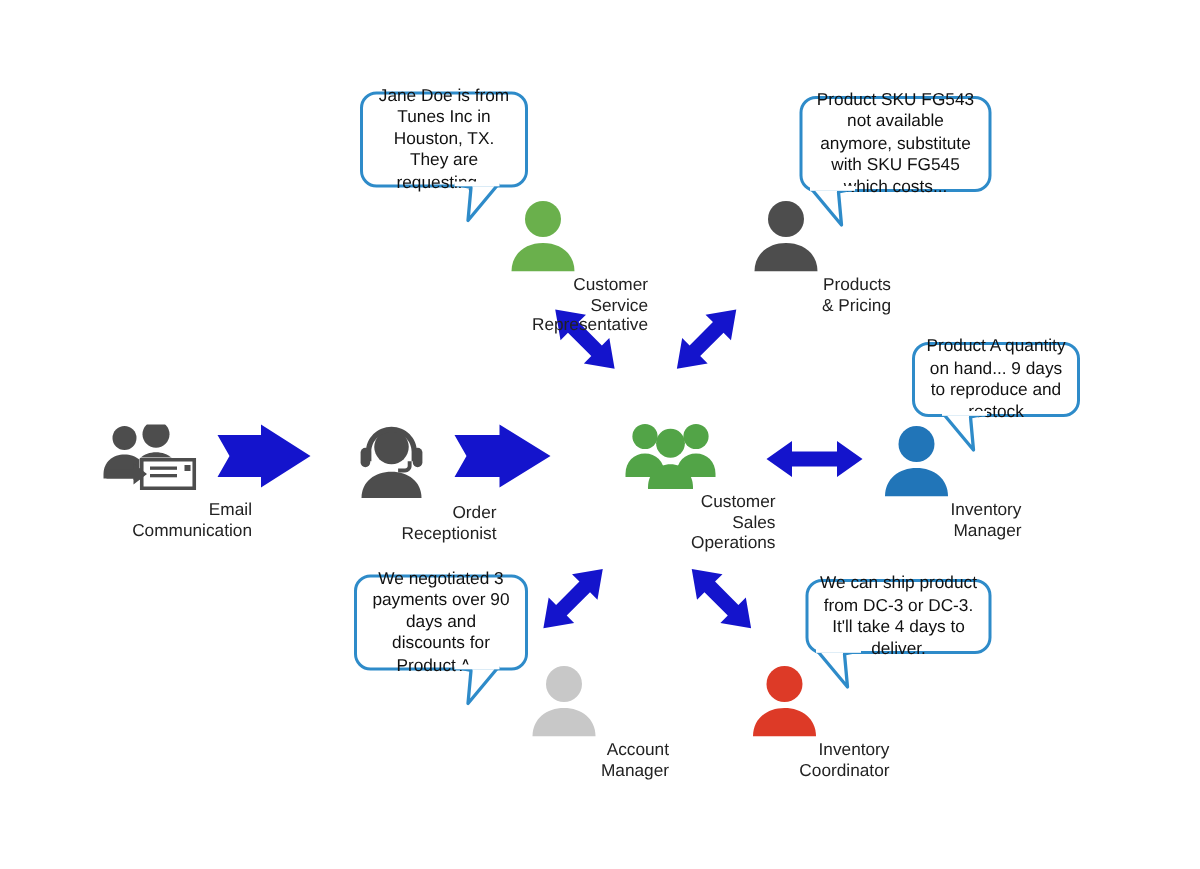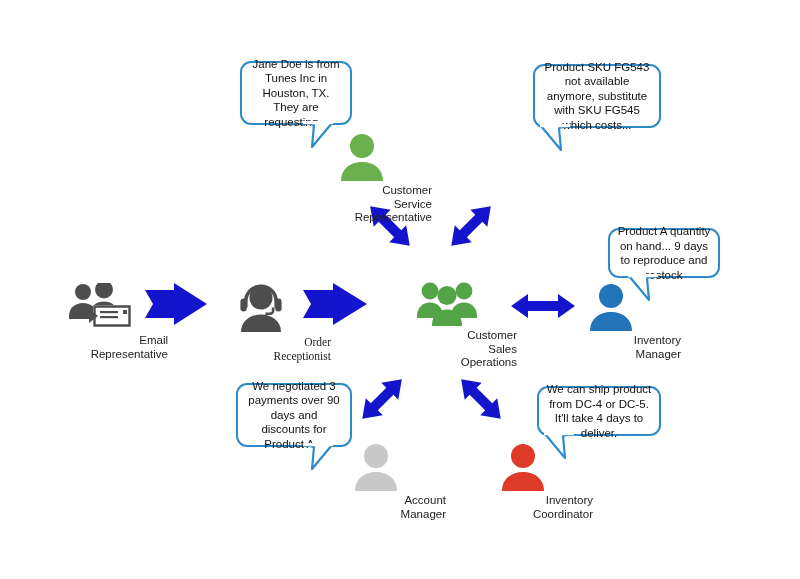--- a/index.html
+++ b/index.html
@@ -113,24 +113,24 @@
         </g>
         <g fill="#4d4d4d">
           <path d="M31.5 23.5h35v19h-35z" fill="none" stroke="#4d4d4d" stroke-width="2.4"></path>
           <rect x="37" y="28" width="18" height="2.2"></rect>
           <rect x="37" y="33" width="18" height="2.2"></rect>
           <rect x="60" y="27" width="4" height="4"></rect>
           <polygon points="8,30 26,30 26,26 35,33 26,40 26,36 8,36"></polygon>
         </g>
       </svg>
       <span class="node-label">Email
-Representative</span>
-    </div>
-
-    <div class="node" style="left:261px; top:283px;font-family:Liberation Serif, serif;">
+Communication</span>
+    </div>
+
+    <div class="node" style="left:261px; top:283px;">
       <svg class="node-icon" width="52" height="50" viewBox="0 0 52 50">
         <g fill="#4d4d4d">
           <circle cx="26" cy="15" r="11.5"></circle>
           <path d="M6 49c0-11 9-17.5 20-17.5S46 38 46 49z"></path>
           <path d="M26 1.5C16.6 1.5 9 9 9 18.2v6.3h3.6v-6.3C12.6 10.9 18.6 5 26 5s13.4 5.9 13.4 13.2v6.3H43v-6.3C43 9 35.4 1.5 26 1.5z"></path>
           <rect x="5.4" y="15.5" width="6.4" height="13" rx="3.2"></rect>
           <rect x="40.2" y="15.5" width="6.4" height="13" rx="3.2"></rect>
           <path d="M39.4 24.5v3.2c0 2.4-2 4.3-4.4 4.3h-4.6v-2.6H35c1 0 1.8-.8 1.8-1.7v-3.2z"></path>
         </g>
       </svg>
@@ -159,20 +159,30 @@
         <g fill="#6ab04c">
           <circle cx="23" cy="13" r="12"></circle>
           <path d="M2 48c0-12 9.4-19 21-19s21 7 21 19z"></path>
         </g>
       </svg>
       <span class="node-label">Customer
 Service
 Representative</span>
     </div>
 
+    <div class="node" style="left:524px; top:133px;">
+      <svg class="node-icon" width="46" height="48" viewBox="0 0 46 48">
+        <g fill="#4d4d4d">
+          <circle cx="23" cy="13" r="12"></circle>
+          <path d="M2 48c0-12 9.4-19 21-19s21 7 21 19z"></path>
+        </g>
+      </svg>
+      <span class="node-label">Products
+&amp; Pricing</span>
+    </div>
 
     <div class="node" style="left:611px; top:283px;">
       <svg class="node-icon" width="46" height="48" viewBox="0 0 46 48">
         <g fill="#2175b8">
           <circle cx="23" cy="13" r="12"></circle>
           <path d="M2 48c0-12 9.4-19 21-19s21 7 21 19z"></path>
         </g>
       </svg>
       <span class="node-label">Inventory
 Manager</span>
@@ -229,21 +239,21 @@
 
     <div class="bubble" style="left:236px; top:383px; width:116px; height:64px;">
       <span class="bubble-text">We negotiated 3 payments over 90 days and discounts for Product A...</span>
     </div>
     <svg class="tail" style="left:302px; top:443px;" viewBox="0 0 34 30">
       <path d="M2 2 L30 2 L10 26 L12 4 Z" fill="#ffffff" stroke="#2e8bc9" stroke-width="2.2" stroke-linejoin="round"></path>
       <rect x="1" y="0" width="30" height="3.2" fill="#ffffff"></rect>
     </svg>
 
     <div class="bubble" style="left:537px; top:386px; width:124px; height:50px;">
-      <span class="bubble-text">We can ship product from DC-4 or DC-5. It'll take 4 days to deliver.</span>
+      <span class="bubble-text">We can ship product from DC-3 or DC-3. It'll take 4 days to deliver.</span>
     </div>
     <svg class="tail" style="left:541px; top:432px;" viewBox="0 0 34 30">
       <path d="M32 2 L4 2 L24 26 L22 4 Z" fill="#ffffff" stroke="#2e8bc9" stroke-width="2.2" stroke-linejoin="round"></path>
       <rect x="3" y="0" width="30" height="3.2" fill="#ffffff"></rect>
     </svg>
   </div>
 
 </div>
 
 </body></html>

